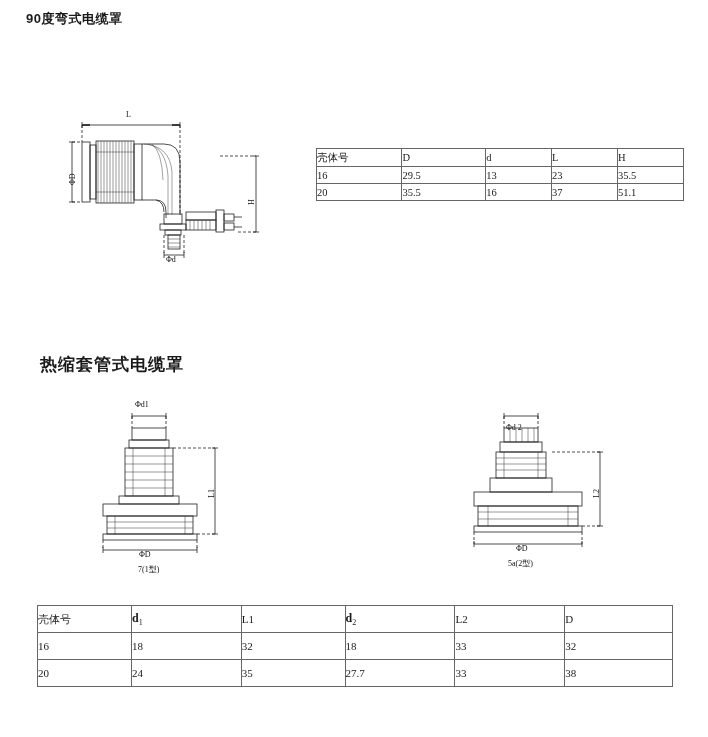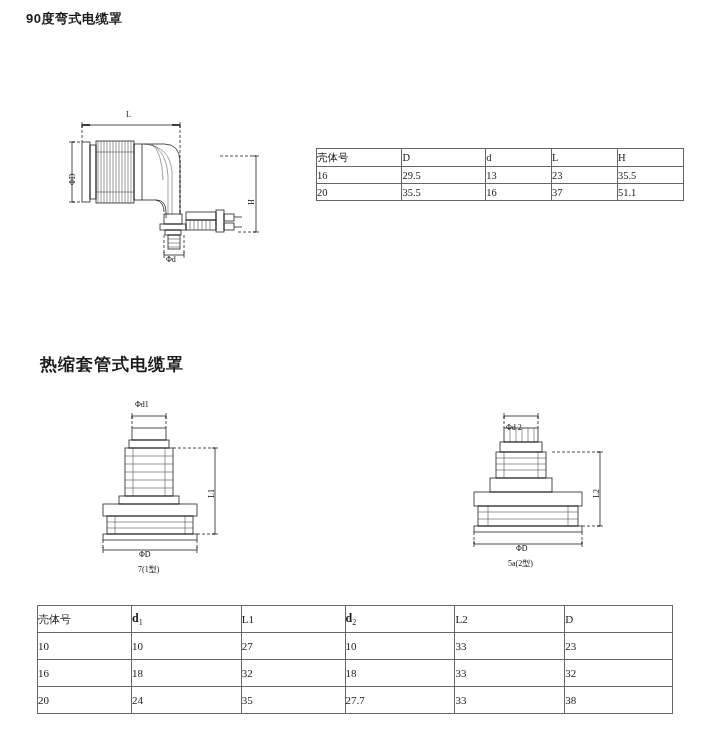--- a/index.html
+++ b/index.html
@@ -368,28 +368,20 @@
     <tbody>
         <tr>
       <td class="b0 hdr-cn">壳体号</td>
       <td class="b1"><span class="hdr-big">d</span><span class="sub">1</span></td>
       <td class="b2">L1</td>
       <td class="b3"><span class="hdr-big">d</span><span class="sub">2</span></td>
       <td class="b4">L2</td>
       <td class="b5">D</td>
     </tr>
     <tr>
-      <td class="b0">10</td>
-      <td class="b1">10</td>
-      <td class="b2">27</td>
-      <td class="b3">10</td>
-      <td class="b4">33</td>
-      <td class="b5">23</td>
-    </tr>
-    <tr>
       <td class="b0">16</td>
       <td class="b1">18</td>
       <td class="b2">32</td>
       <td class="b3">18</td>
       <td class="b4">33</td>
       <td class="b5">32</td>
     </tr>
     <tr>
       <td class="b0">20</td>
       <td class="b1">24</td>

